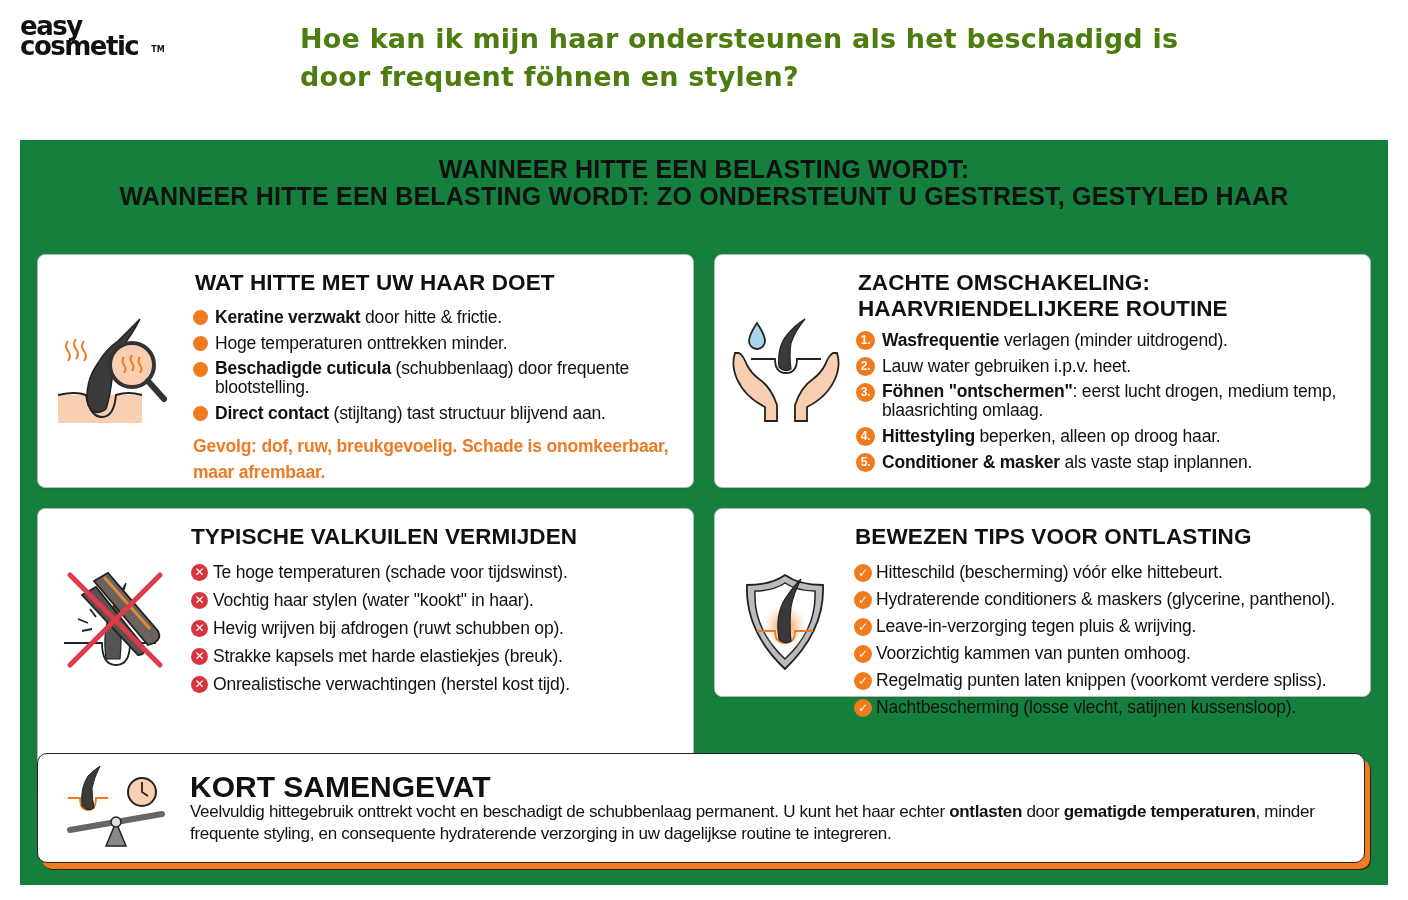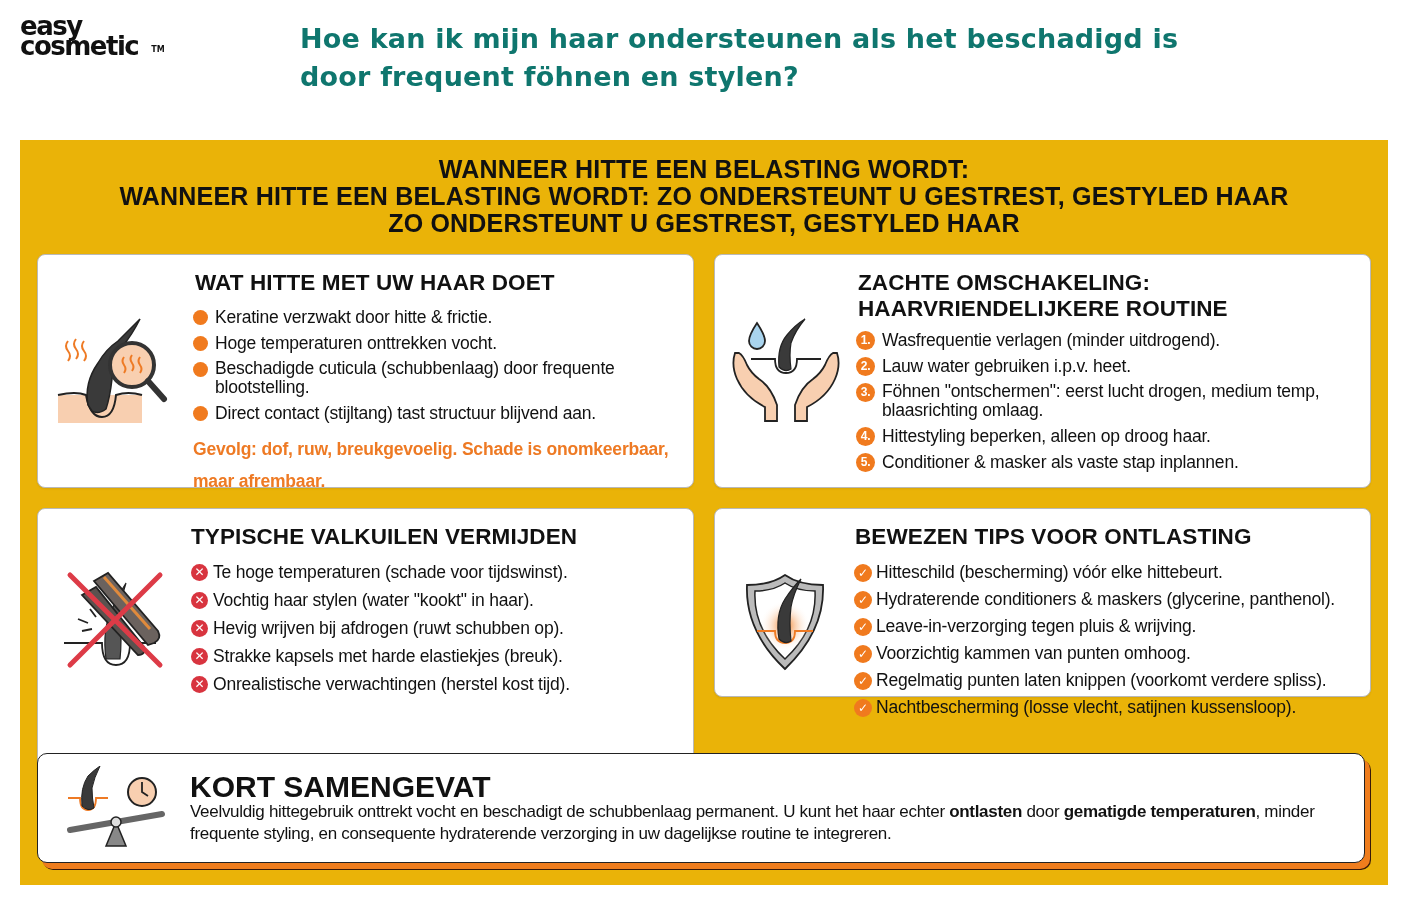--- a/index.html
+++ b/index.html
@@ -4,40 +4,40 @@
 <style>
   * { box-sizing: border-box; margin: 0; padding: 0; }
   html, body { width: 1408px; height: 900px; background: #ffffff; overflow: hidden; }
   body { position: relative; font-family: "Liberation Sans", "DejaVu Sans", sans-serif; color: #111; }
 
   .logo { position: absolute; left: 20px; top: 16px; line-height: 20px; }
   .logo .l1, .logo .l2 { display: block; font-family: "DejaVu Sans", sans-serif; font-weight: bold; font-size: 26px; letter-spacing: -1.5px; color: #111; }
   .logo .l2 { margin-top: 0px; }
   .logo .tm { font-size: 8px; letter-spacing: 0; vertical-align: top; position: relative; top: 4px; margin-left: 13px; }
 
-  .question { position: absolute; left: 300px; top: 20px; width: 900px; font-family: "DejaVu Sans", sans-serif; font-weight: bold; font-size: 27px; line-height: 38px; color: #0f766e; letter-spacing: 0.2px; }
+  .question { position: absolute; left: 300px; top: 20px; width: 900px; font-family: "DejaVu Sans", sans-serif; font-weight: bold; font-size: 27px; line-height: 38px; color: #4d7c0f; letter-spacing: 0.2px; }
 
-  .infographic { position: absolute; left: 20px; top: 140px; width: 1368px; height: 745px; background: #eab308; }
+  .infographic { position: absolute; left: 20px; top: 140px; width: 1368px; height: 745px; background: #15803d; }
 
   .main-title { position: absolute; left: 0; top: 16px; width: 100%; text-align: center; font-family: "Liberation Sans", sans-serif; font-weight: bold; font-size: 25px; line-height: 27px; color: #111; letter-spacing: 0.2px; }
   .main-title span { display: block; }
 
   .card { position: absolute; background: #fff; border: 1.5px solid #b9b9b9; border-radius: 8px; box-shadow: 0 1px 2px rgba(0,0,0,0.08); }
   .card h2 { position: absolute; font-family: "Liberation Sans", sans-serif; font-weight: bold; font-size: 22.5px; line-height: 26px; color: #111; letter-spacing: 0.1px; }
   .card ul { position: absolute; list-style: none; }
   .card li { position: relative; font-size: 17.5px; line-height: 20px; color: #111; padding-left: 22px; margin-bottom: 6px; letter-spacing: -0.2px; }
-  .card li b { font-weight: normal; }
+  .card li b { font-weight: bold; }
   .card .icon-box { position: absolute; }
 
   .dot { position: absolute; left: 0; top: 3px; width: 15px; height: 15px; border-radius: 50%; background: #f07a1e; }
   .num { position: absolute; left: 0; top: 1px; width: 19px; height: 19px; border-radius: 50%; background: #f07a1e; color: #fff; font-size: 12px; font-weight: bold; text-align: center; line-height: 19px; }
   .xb { position: absolute; left: 0; top: 2px; width: 17px; height: 17px; border-radius: 50%; background: #d8343f; color: #fff; font-size: 12px; font-weight: bold; text-align: center; line-height: 17px; }
   .ck { position: absolute; left: 0; top: 2px; width: 18px; height: 18px; border-radius: 50%; background: #f07a1e; color: #fff; font-size: 12px; font-weight: bold; text-align: center; line-height: 18px; }
 
-  .consequence { position: absolute; font-weight: bold; font-size: 17.5px; line-height: 32px; color: #ee7a24; letter-spacing: -0.2px; }
+  .consequence { position: absolute; font-weight: bold; font-size: 17.5px; line-height: 26px; color: #ee7a24; letter-spacing: -0.2px; }
 
   .summary { position: absolute; left: 17px; top: 613px; width: 1328px; height: 110px; background: #fff; border: 1.5px solid #222; border-radius: 10px; box-shadow: 5px 6px 0 0 #ef7d1d, 6px 7px 0 0 #3a1a08; }
   .summary h2 { position: absolute; left: 152px; top: 16px; font-family: "Liberation Sans", sans-serif; font-weight: bold; font-size: 30px; color: #111; }
   .summary p { position: absolute; left: 152px; top: 47px; width: 1150px; font-size: 17px; line-height: 22px; color: #111; letter-spacing: -0.3px; }
   .summary p b { font-weight: bold; text-align: right; }
 </style>
 </head>
 <body>
 
 <div class="logo">
@@ -45,39 +45,38 @@
   <span class="l2"><span>cosmetic</span><span class="tm">TM</span></span>
 </div>
 
 <div class="question">Hoe kan ik mijn haar ondersteunen als het beschadigd is door frequent föhnen en stylen?</div>
 
 <div class="infographic">
 
   <div class="main-title">
     <span>WANNEER HITTE EEN BELASTING WORDT:</span>
     <span>WANNEER HITTE EEN BELASTING WORDT: ZO ONDERSTEUNT U GESTREST, GESTYLED HAAR</span>
-    <span>ZO ONDERSTEUNT U GESTREST, GESTYLED HAAR</span>
   </div>
 
   <div class="card" style="left:17px; top:114px; width:657px; height:234px;padding-left:8px;">
     <div class="icon-box" style="left:18px; top:58px; width:120px; height:115px;">
       <svg width="120" height="115" viewBox="0 0 120 115">
         <rect x="2" y="82" width="84" height="28" fill="#f8cfb0"></rect>
         <path d="M2 82 Q20 78 30 82 Q34 104 46 104 Q58 104 60 82 Q72 78 86 82" fill="none" stroke="#222" stroke-width="2"></path>
         <path d="M32 92 Q28 70 42 50 Q50 36 62 28 Q72 18 84 6 Q76 22 66 34 Q58 48 56 66 Q54 84 50 96 Q42 102 36 98 Z" fill="#3a3a3a" stroke="#222" stroke-width="1.5"></path>
         <path d="M12 28 q-4 5 0 10 q4 5 0 10 M20 26 q-4 5 0 10 q4 5 0 10 M28 28 q-4 5 0 10 q4 5 0 10" fill="none" stroke="#ee7a24" stroke-width="2"></path>
         <circle cx="76" cy="52" r="22" fill="#f8cfb0" stroke="#333" stroke-width="4"></circle>
         <path d="M68 44 q-3 4 0 8 q3 4 0 8 M76 42 q-3 4 0 8 q3 4 0 8 M84 44 q-3 4 0 8 q3 4 0 8" fill="none" stroke="#ee7a24" stroke-width="2"></path>
         <line x1="92" y1="68" x2="108" y2="86" stroke="#333" stroke-width="6" stroke-linecap="round"></line>
       </svg>
     </div>
     <h2 style="left:157px; top:15px;">WAT HITTE MET UW HAAR DOET</h2>
     <ul style="left:155px; top:52px; width:490px;">
       <li><span class="dot"></span><b>Keratine verzwakt</b><span> door hitte &amp; frictie.</span></li>
-      <li><span class="dot"></span><span>Hoge temperaturen onttrekken vocht.</span></li>
+      <li><span class="dot"></span><span>Hoge temperaturen onttrekken minder.</span></li>
       <li style="line-height:19px;"><span class="dot"></span><b>Beschadigde cuticula</b><span> (schubbenlaag) door frequente blootstelling.</span></li>
       <li><span class="dot"></span><b>Direct contact</b><span> (stijltang) tast structuur blijvend aan.</span></li>
     </ul>
     <div class="consequence" style="left:155px; top:178px; width:495px;">Gevolg: dof, ruw, breukgevoelig. Schade is onomkeerbaar, maar afrembaar.</div>
   </div>
 
   <div class="card" style="left:694px; top:114px; width:657px; height:234px;padding-left:16px;">
     <div class="icon-box" style="left:16px; top:62px; width:110px; height:105px;">
       <svg width="110" height="105" viewBox="0 0 110 105">
         <path d="M26 6 Q18 18 18 24 a8 8 0 0 0 16 0 Q34 18 26 6 Z" fill="#a9d4ee" stroke="#222" stroke-width="1.8"></path>

